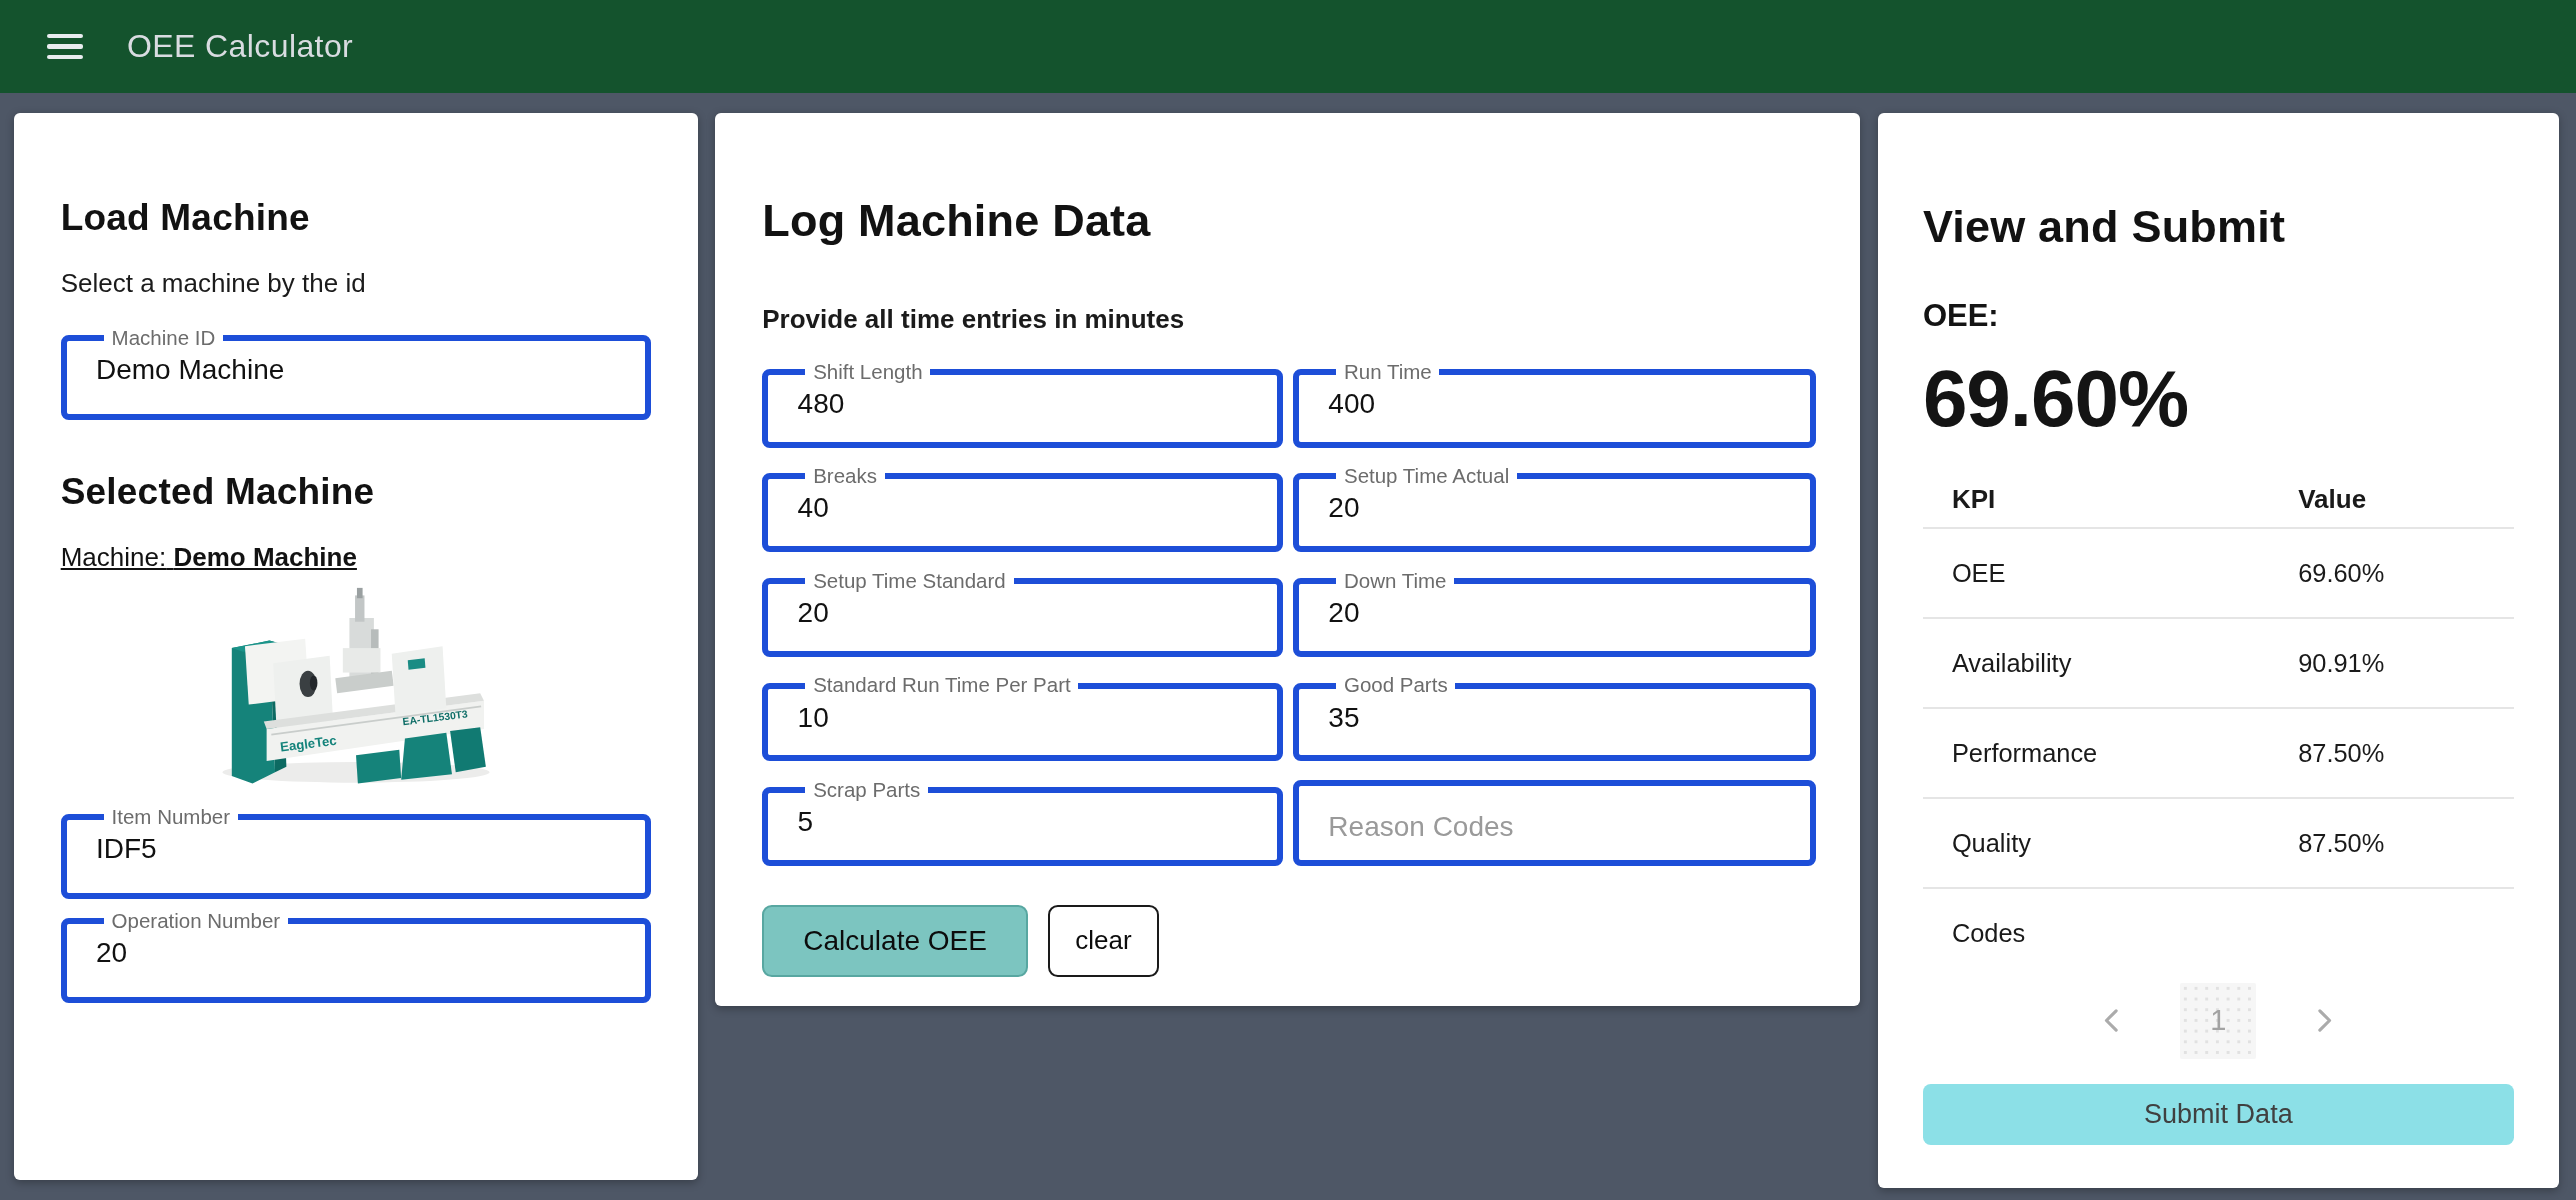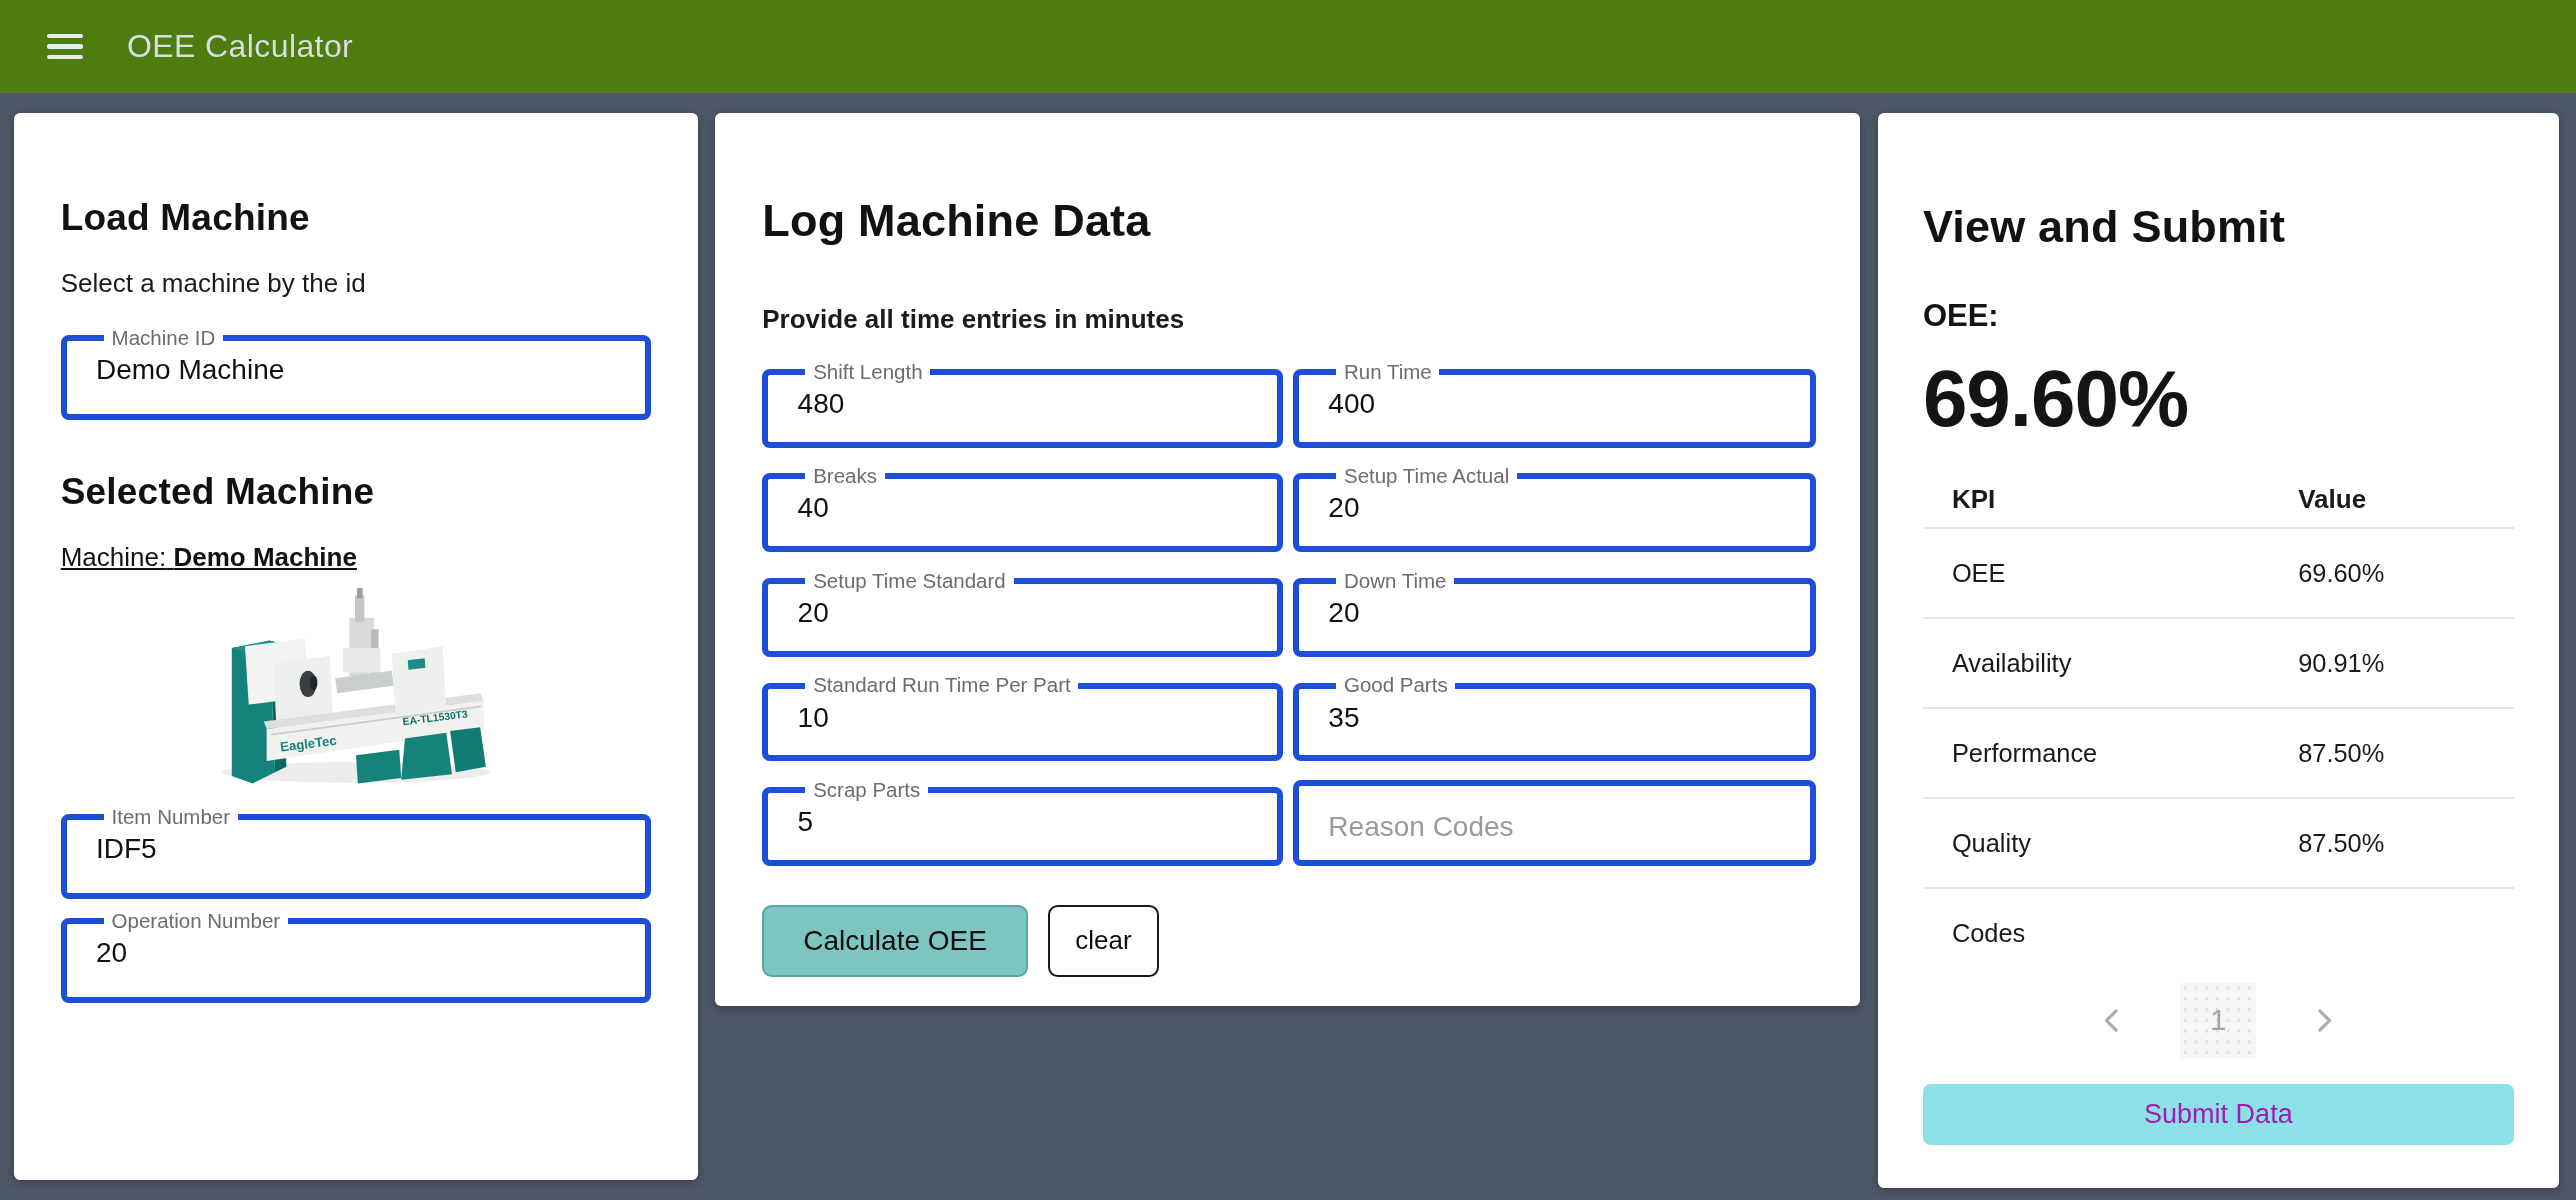--- a/index.html
+++ b/index.html
@@ -7,21 +7,21 @@
   body {
     width: 2576px; height: 1200px;
     background: #4e5766;
     font-family: "Liberation Sans", sans-serif;
     color: #141414;
     overflow: hidden;
   }
 
   
   .appbar {
-    height: 93px; background: #4d7c0f;
+    height: 93px; background: #14532d;
     display: flex; align-items: center;
     padding: 0 43px;
   }
   .hamburger {
     width: 45px; height: 37px; padding: 5.9px 3.9px;
     background: none; border: none; cursor: pointer;
     display: flex; flex-direction: column; justify-content: space-between;
   }
   .hamburger .bar { display:block; width: 36px; height: 4.4px; background:#e9ecef; border-radius: 2px; }
   .appbar-title {
@@ -117,21 +117,21 @@
     background-color: #f6f6f6;
     background-image: radial-gradient(#e1e1e1 1.6px, transparent 1.6px);
     background-size: 10.7px 10.7px;
     color: #a3a3a3; font-size: 29px;
     display: flex; align-items: center; justify-content: center;
     border: none; cursor: default; font-family: inherit;
   }
   .btn-submit {
     margin-top: 25.4px; width: 100%; height: 61px;
     background: #8ce0e7; border: none; border-radius: 7.8px;
-    font-size: 27px; color: #a21caf; font-family: inherit; cursor: pointer;
+    font-size: 27px; color: #404040; font-family: inherit; cursor: pointer;
   }
 </style>
 </head>
 <body>
 
 <header class="appbar">
   <button class="hamburger" aria-label="menu">
     <span class="bar"></span>
     <span class="bar"></span>
     <span class="bar"></span>

